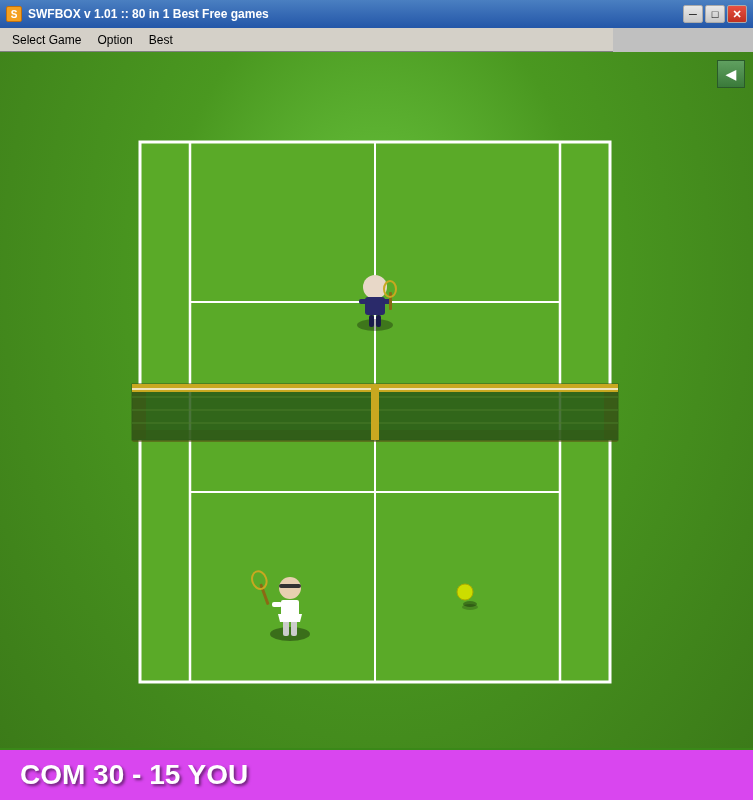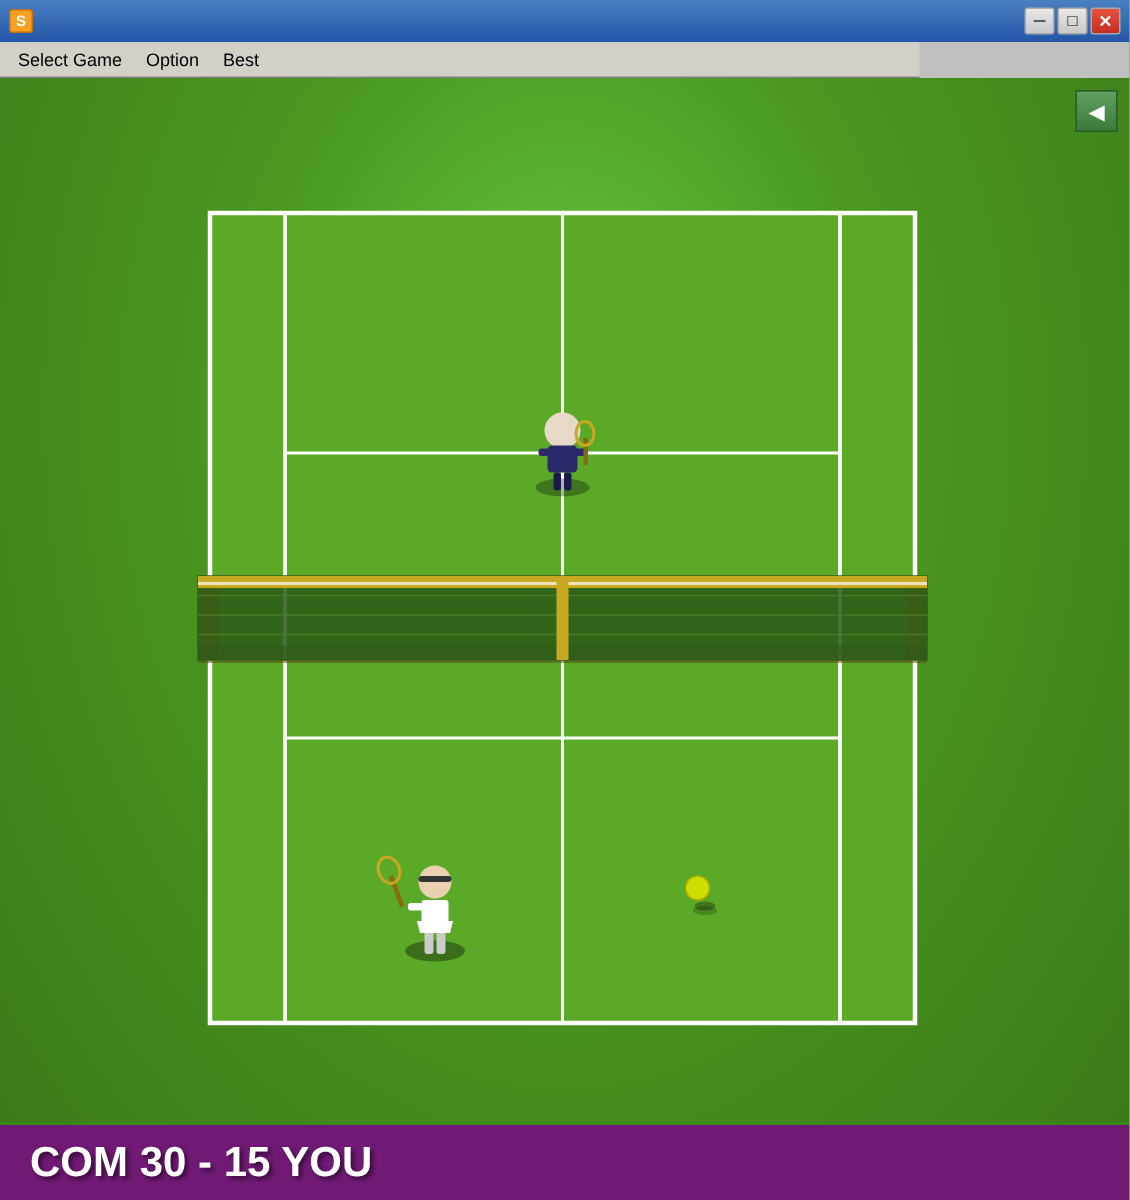--- a/index.html
+++ b/index.html
@@ -98,21 +98,21 @@
       height: 100%;
     }
 
     
     .score-bar {
       position: absolute;
       bottom: 0;
       left: 0;
       right: 0;
       height: 52px;
-      background: #701a75;
+      background: #d946ef;
       border-top: 2px solid #3a8818;
       display: flex;
       align-items: center;
       padding: 0 20px;
     }
     .score-text {
       color: white;
       font-size: 28px;
       font-weight: bold;
       font-family: Arial, sans-serif;
@@ -134,20 +134,21 @@
     }
   </style>
 </head>
 <body>
 
 <div class="title-bar">
   <div class="title-bar-left">
     <div class="title-bar-icon">
       <span>S</span>
     </div>
+    <span class="title-bar-text">SWFBOX v 1.01  ::  80 in 1 Best Free games</span>
   </div>
   <div class="title-bar-buttons">
     <div class="title-btn minimize">─</div>
     <div class="title-btn maximize">□</div>
     <div class="title-btn close">✕</div>
   </div>
 </div>
 
 <div class="menu-bar">
   <div class="menu-item">Select Game</div>

